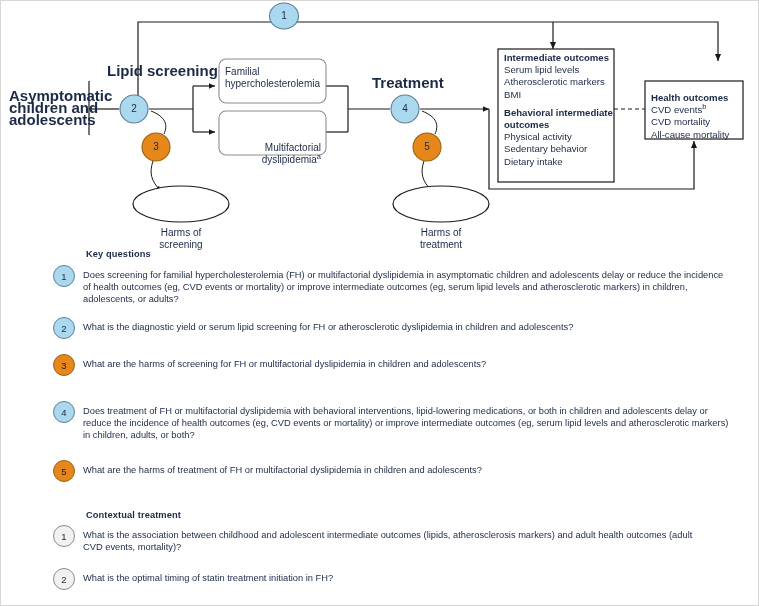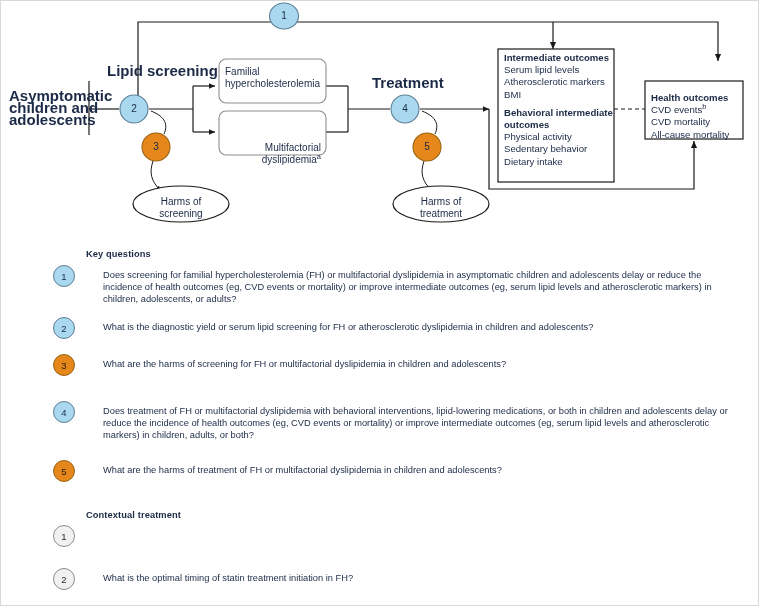--- a/index.html
+++ b/index.html
@@ -58,20 +58,21 @@
     text-align: left;
   }
   .dg-outcome b { font-weight: bold; }
   .dg-ellipse-text {
     position: absolute;
     font-size: 10px;
     color: #1b2a46;
     line-height: 12px;
     text-align: center;
     white-space: nowrap;
+    margin-top: 31px;
   }
   .node-num {
     position: absolute;
     font-size: 10px;
     color: #1b2a46;
     text-align: center;
     font-weight: normal;
     pointer-events: none;
   }
   sup { font-size: 7.5px; vertical-align: super; line-height: 0; }
@@ -118,21 +119,21 @@
   }
   .qbullet.gray {
     background: #f1f1f1;
     border: 1px solid #8c8c8c;
     color: #2b2b2b;
   }
   .qtext {
     font-size: 9.3px;
     line-height: 12.2px;
     color: #1b2a46;
-    margin-left: 28px;
+    margin-left: 8px;
   }
 </style>
 </head>
 <body>
 
 <div id="page">
 
   <div id="diagram">
 
     <svg width="759" height="235" viewBox="0 0 759 235" xmlns="http://www.w3.org/2000/svg">
@@ -283,20 +284,21 @@
       <div class="qtext" style="width:648px;">What are the harms of treatment of FH or multifactorial dyslipidemia in children and adolescents?</div>
     </div>
   </div>
 
   <div class="qsection" style="top:0;">
 
     <div class="qheading" style="left:85px; top:509px;">Contextual treatment</div>
 
     <div class="qrow" style="left:52px; top:528px; width:690px;">
       <div class="qbullet gray">1</div>
+      <div class="qtext" style="width:620px;">What is the association between childhood and adolescent intermediate outcomes (lipids, atherosclerosis markers) and adult health outcomes (adult CVD events, mortality)?</div>
     </div>
 
     <div class="qrow" style="left:52px; top:571px; width:690px;">
       <div class="qbullet gray">2</div>
       <div class="qtext" style="width:620px;">What is the optimal timing of statin treatment initiation in FH?</div>
     </div>
   </div>
 
 </div>
 

